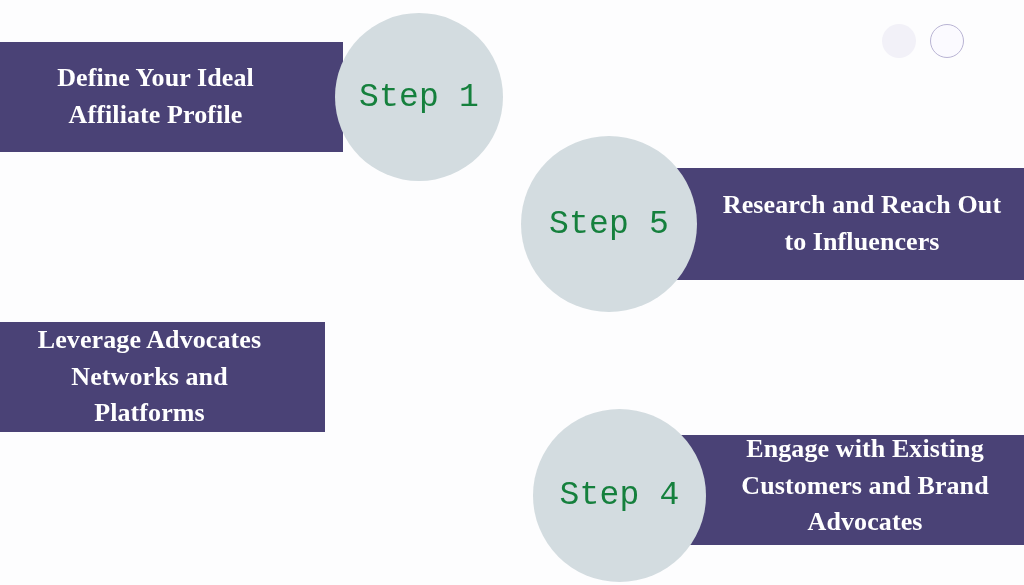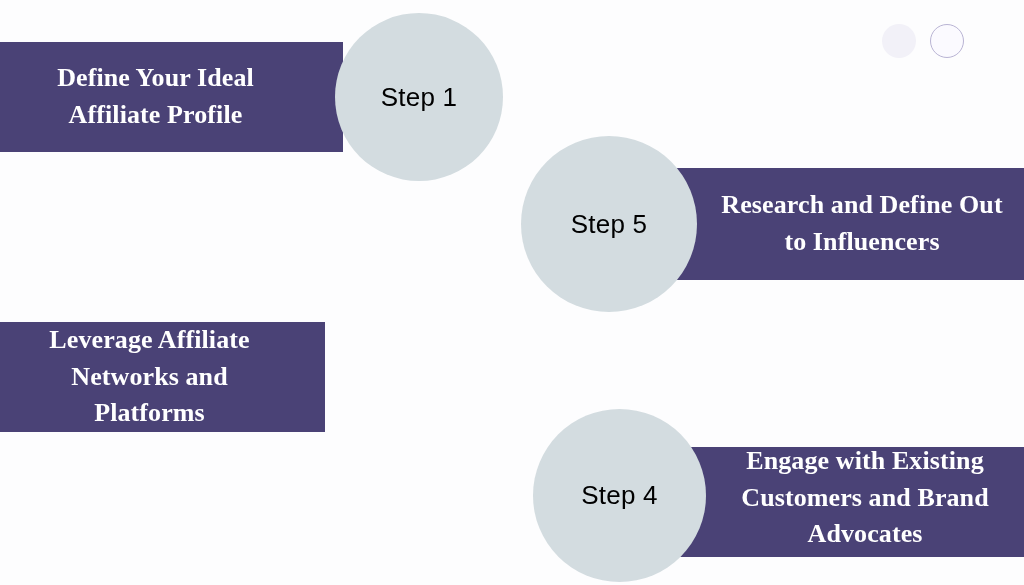--- a/index.html
+++ b/index.html
@@ -39,39 +39,39 @@
     line-height: 1.42;
     text-align: center;
     letter-spacing: 0.1px;
     white-space: pre-line;
   }
 
   
   .bar-1 { left: 0px;   top: 42px;  width: 343px; height: 110px; padding: 0 62px 0 34px; }
   .bar-2 { left: 660px; top: 168px; width: 364px; height: 112px; padding: 0 8px 0 48px; }
   .bar-3 { left: 0px;   top: 322px; width: 325px; height: 110px; padding: 0 46px 0 24px; }
-  .bar-4 { left: 672px; top: 447px; width: 352px; height: 110px; padding: 0 18px 8px 52px; }
+  .bar-4 { left: 672px; top: 435px; width: 352px; height: 110px; padding: 0 18px 8px 52px; }
 
   .bar-1 .step-bar-label,
   .bar-3 .step-bar-label { margin-right: 4px; }
 
   
   .step-circle {
     position: absolute;
     border-radius: 50%;
     background: #d3dce0;
     display: flex;
     align-items: center;
     justify-content: center;
     z-index: 2;
   }
   .step-circle-label {
-    color: #000000;
-    font-family: Liberation Sans, sans-serif;
-    font-size: 26px;
+    color: #15803d;
+    font-family: Liberation Mono, monospace;
+    font-size: 33px;
     font-weight: normal;
     letter-spacing: 0.2px;
     white-space: nowrap;
   }
 
   .circle-1 { left: 335px; top: 13px;  width: 168px; height: 168px; }
   .circle-2 { left: 521px; top: 136px; width: 176px; height: 176px; }
   .circle-3 { left: 319px; top: 293px; width: 170px; height: 170px; }
   .circle-4 { left: 533px; top: 409px; width: 173px; height: 173px; text-align: center; }
 
@@ -101,29 +101,29 @@
 
   <div class="step-bar bar-1">
     <span class="step-bar-label">Define Your Ideal
 Affiliate Profile</span>
   </div>
   <div class="step-circle circle-1">
     <span class="step-circle-label">Step 1</span>
   </div>
 
   <div class="step-bar bar-2">
-    <span class="step-bar-label">Research and Define Out
+    <span class="step-bar-label">Research and Reach Out
 to Influencers</span>
   </div>
   <div class="step-circle circle-2">
     <span class="step-circle-label">Step 5</span>
   </div>
 
   <div class="step-bar bar-3">
-    <span class="step-bar-label">Leverage Affiliate
+    <span class="step-bar-label">Leverage Advocates
 Networks and
 Platforms</span>
   </div>
 
   <div class="step-bar bar-4">
     <span class="step-bar-label">Engage with Existing
 Customers and Brand
 Advocates</span>
   </div>
   <div class="step-circle circle-4">

